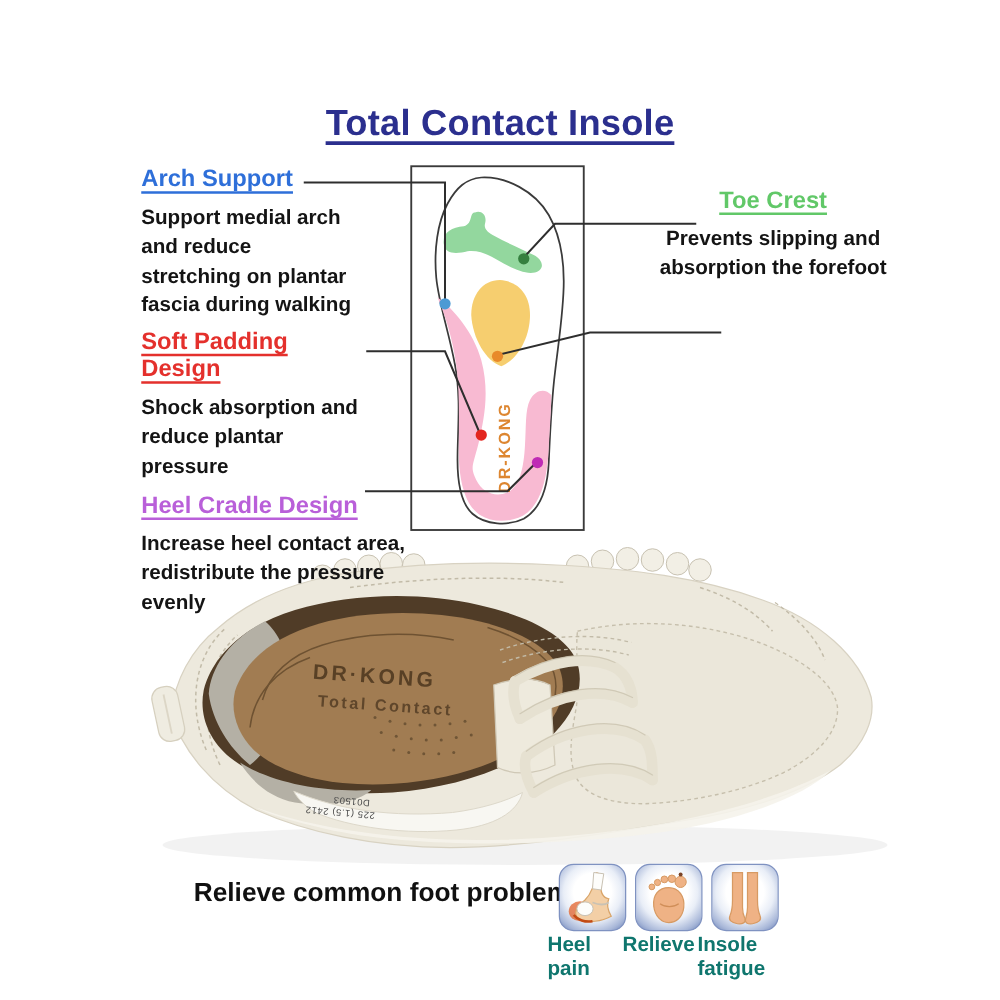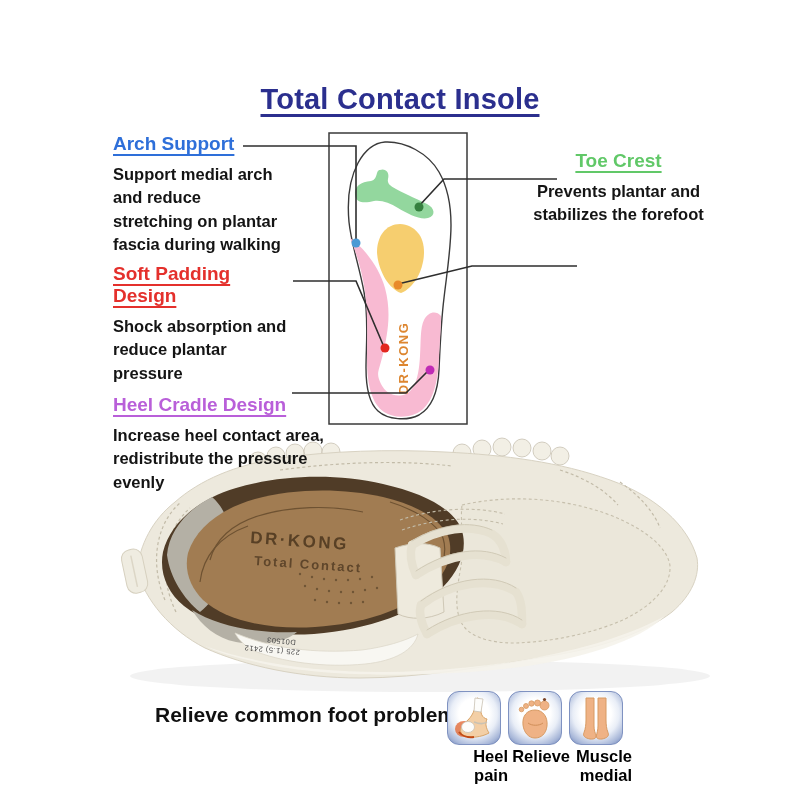--- a/index.html
+++ b/index.html
@@ -22,22 +22,22 @@
   .co-soft h3{color:#E4302C;}
   .co-heel h3{color:#B95FD9;}
   .co-toe h3{color:#61C868;}
   .co-meta h3{color:#F2AC52;}
   .diagram-svg{position:absolute;left:0;top:0;width:800px;height:800px;}
   .footer-heading{position:absolute;left:155px;top:703px;font-size:21px;font-weight:700;color:#101010;}
   .tile{position:absolute;top:691px;width:52px;height:52px;border-radius:12px;
     background:radial-gradient(circle at 50% 42%, #ffffff 38%, #e9eef7 58%, #a9b8d9 82%, #6980b5 100%);
     border:1px solid #7f92c1;display:flex;align-items:center;justify-content:center;}
   .tile-1{left:447px;}  .tile-2{left:508px;}  .tile-3{left:569px;}
-  .tile-label{position:absolute;top:747px;font-size:16.5px;font-weight:700;color:#000000;
-    text-align:right;line-height:1.15;}
+  .tile-label{position:absolute;top:747px;font-size:16.5px;font-weight:700;color:#0f766e;
+    text-align:left;line-height:1.15;}
   .tl-1{left:438px;width:70px;} .tl-2{left:498px;width:72px;} .tl-3{left:558px;width:74px;}
 </style>
 </head>
 <body>
 
 <div class="page">
 
   <h1 class="page-title">Total Contact Insole</h1>
 
   <svg class="diagram-svg" viewBox="0 0 800 800" aria-hidden="true">
@@ -251,21 +251,21 @@
     <p>Shock absorption and reduce plantar pressure</p>
   </div>
 
   <div class="callout co-heel">
     <h3>Heel Cradle Design</h3>
     <p>Increase heel contact area, redistribute the pressure evenly</p>
   </div>
 
   <div class="callout co-toe">
     <h3>Toe Crest</h3>
-    <p>Prevents plantar and stabilizes the forefoot</p>
+    <p>Prevents slipping and absorption the forefoot</p>
   </div>
 
 
   <div class="footer-heading">Relieve common foot problem</div>
 
   <div class="tile tile-1">
     <svg width="44" height="44" viewBox="0 0 44 44">
       <ellipse cx="12" cy="33" rx="9" ry="8" fill="#E2622B" opacity="0.75"></ellipse>
       <path d="M 25 2 C 24 10 22 18 16 24 C 9 30 6 35 11 39 C 18 43 30 41 37 37
                C 34 32 33 28 35 23 C 30 22 28 17 29 10 C 29 5 27 2 25 2 Z" fill="#F3CFA6" stroke="#D9A468" stroke-width="1"></path>
@@ -291,15 +291,15 @@
     <svg width="44" height="44" viewBox="0 0 44 44">
       <path d="M 12 2 L 20 2 L 20 30 C 20 34 21 37 22 39 C 23 42 20 43.5 16 43
                C 11 42 8.5 40 10 36.5 C 11.5 33 12 28 12 24 Z" fill="#EFB285" stroke="#D79A63" stroke-width="1"></path>
       <path d="M 32 2 L 24 2 L 24 30 C 24 34 23 37 22.5 39 C 21.5 42 24 43.5 28 43
                C 33 42 35.5 40 34 36.5 C 32.5 33 32 28 32 24 Z" fill="#EFB285" stroke="#D79A63" stroke-width="1"></path>
     </svg>
   </div>
 
   <div class="tile-label tl-1">Heel pain</div>
   <div class="tile-label tl-2">Relieve</div>
-  <div class="tile-label tl-3">Muscle medial</div>
+  <div class="tile-label tl-3">Insole fatigue</div>
 
 </div>
 
 </body></html>

